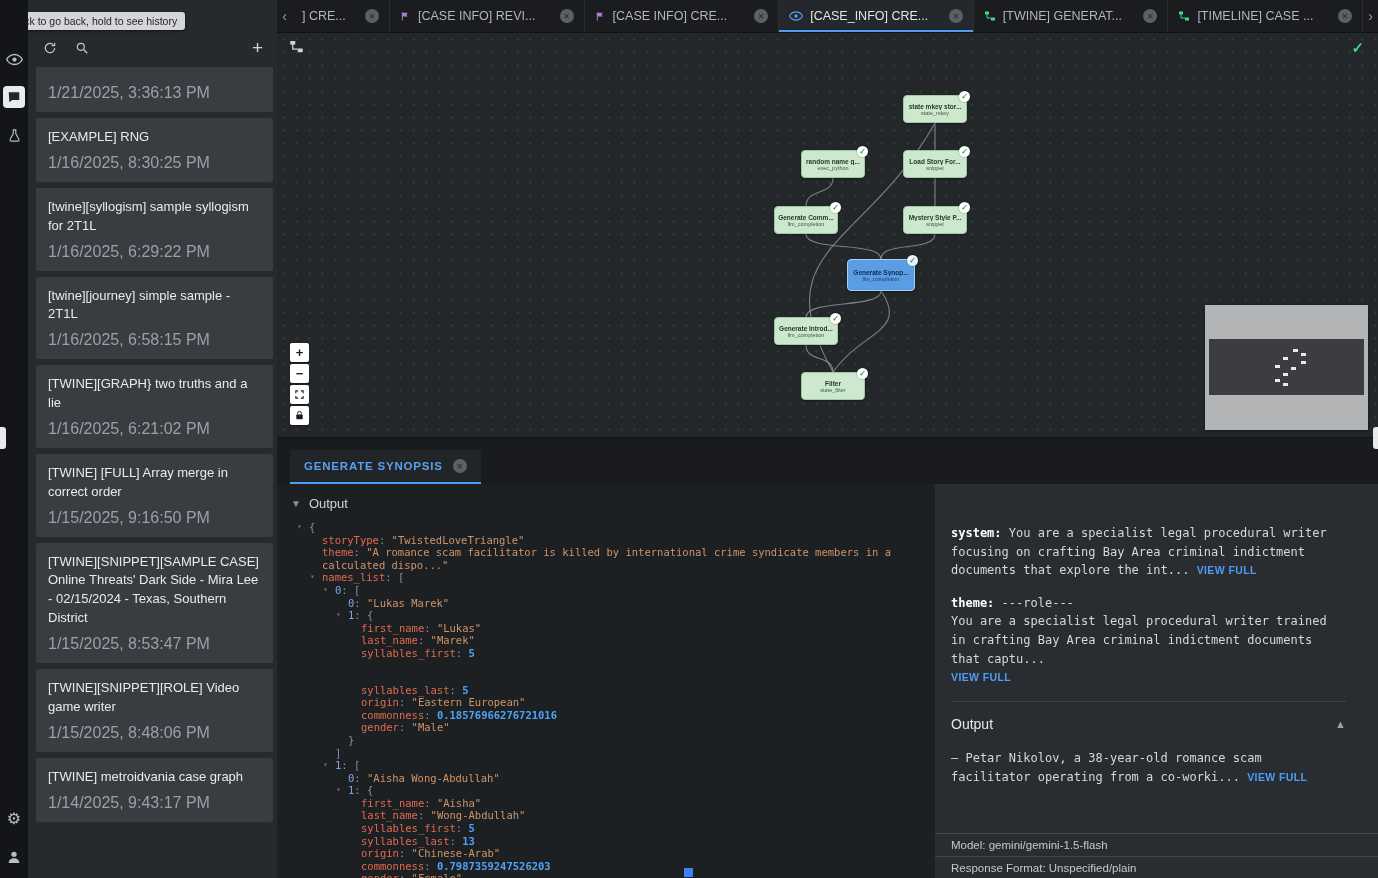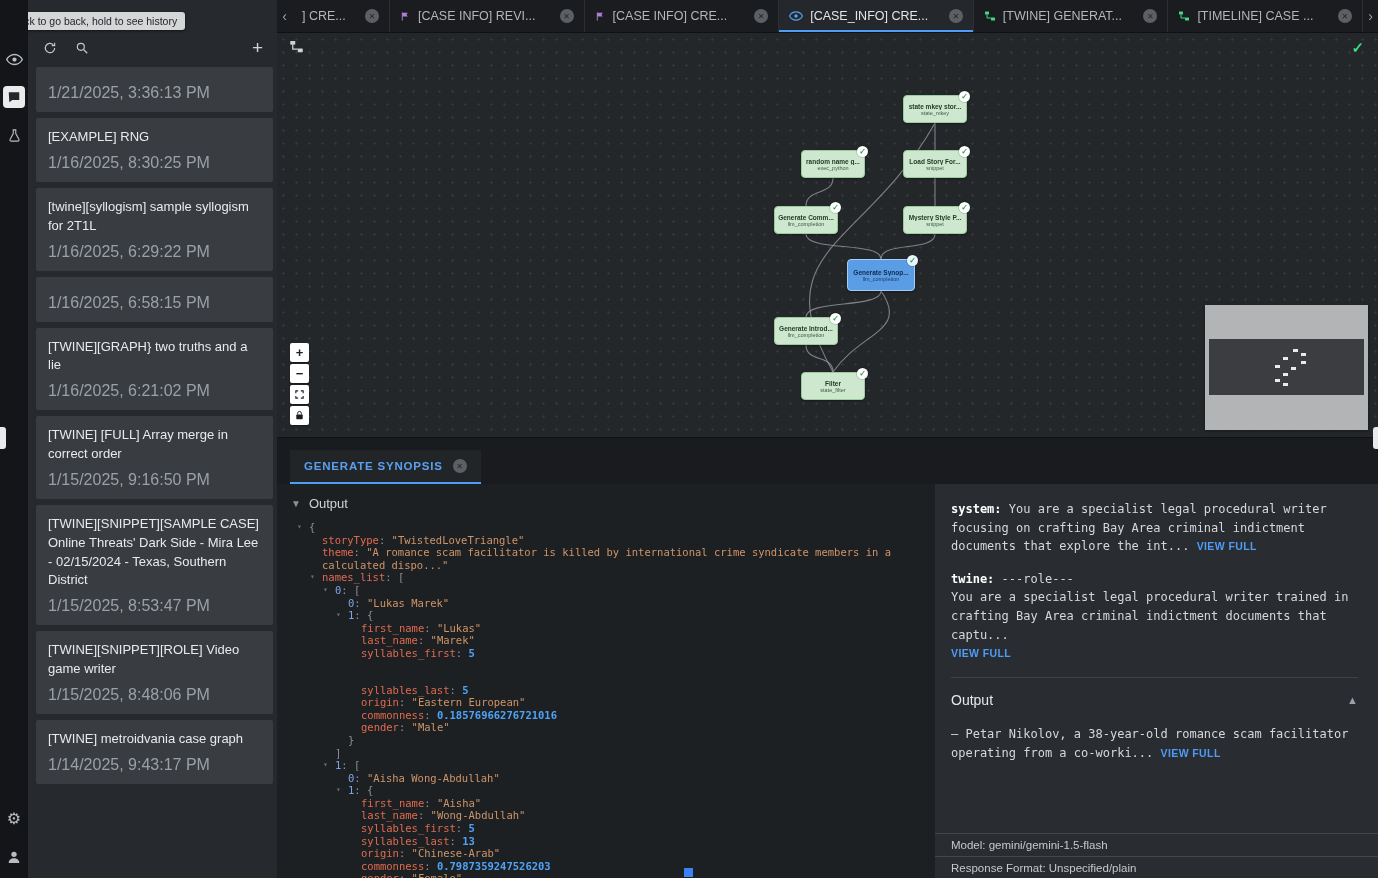--- a/index.html
+++ b/index.html
@@ -112,22 +112,22 @@
   .json-line { position:relative; white-space:pre-wrap; }
   .j-arrow { position:absolute; margin-left:-12px; color:#676c72; font-size:8px; cursor:pointer; }
   .j-keyc { color:#e06a4f; }
   .j-idx  { color:#7ca5e6; }
   .j-colon{ color:#8b9096; }
   .j-str  { color:#cf9468; }
   .j-num  { color:#4fa3f7; font-weight:bold; }
   .j-punc { color:#8b9096; }
 
   .chat-panel { width:443px; background:#292c30; position:relative; display:flex; flex-direction:column; }
-  .chat-scroll { flex:1; overflow:hidden; padding:16px 20px 0 16px;
-                 font-family:"DejaVu Sans Mono", monospace; font-size:12px; line-height:1.55; color:#d6d8da; }
+  .chat-scroll { flex:1; overflow:hidden; padding:16px 32px 0 16px;
+                 font-family:"DejaVu Sans Mono", monospace; font-size:12px; line-height:1.55; color:#d6d8da;margin-top:24px; }
   .role { font-weight:bold; color:#ffffff; }
   .view-full { color:#4f9cf7; font-family:"Liberation Sans", sans-serif; font-size:10.5px; font-weight:bold;
                letter-spacing:.4px; cursor:pointer; }
   .msg { margin-bottom:14px; }
   .output-section { border-top:1px solid #3f4347; margin-top:4px; padding-top:12px; }
   .output-title-row { display:flex; align-items:center; justify-content:space-between;
                       font-family:"Liberation Sans", sans-serif; font-size:14px; color:#e5e7e9; margin-bottom:14px; }
   .output-title-row .chev { color:#9aa0a5; font-size:11px; cursor:pointer; }
   .md-block { margin-bottom:13px; }
   .chat-meta { flex:none; font-size:11.5px; color:#c6c9cc; }
@@ -192,20 +192,21 @@
   </div>
         <div class="prompt-item">
     <div class="prompt-title">[EXAMPLE] RNG</div>
     <div class="prompt-time">1/16/2025, 8:30:25 PM</div>
   </div>
         <div class="prompt-item">
     <div class="prompt-title">[twine][syllogism] sample syllogism for 2T1L</div>
     <div class="prompt-time">1/16/2025, 6:29:22 PM</div>
   </div>
         <div class="prompt-item">
+    <div class="prompt-title">[twine][journey] simple sample - 2T1L</div>
     <div class="prompt-time">1/16/2025, 6:58:15 PM</div>
   </div>
         <div class="prompt-item">
     <div class="prompt-title">[TWINE][GRAPH} two truths and a lie</div>
     <div class="prompt-time">1/16/2025, 6:21:02 PM</div>
   </div>
         <div class="prompt-item">
     <div class="prompt-title">[TWINE] [FULL] Array merge in correct order</div>
     <div class="prompt-time">1/15/2025, 9:16:50 PM</div>
   </div>
@@ -435,21 +436,21 @@
               <div class="json-line" style="padding-left: 65px;"><span class="j-val j-punc">}</span></div>
             </div>
         </div>
 
         <div class="chat-panel">
           <div class="chat-scroll">
             <div class="msg">
               <span class="role">system:</span><span> You are a specialist legal procedural writer focusing on crafting Bay Area criminal indictment documents that explore the int... </span><span class="view-full">VIEW FULL</span>
             </div>
             <div class="msg">
-              <div><span class="role">twine:</span><span> ---role---</span></div>
+              <div><span class="role">theme:</span><span> ---role---</span></div>
               <div>You are a specialist legal procedural writer trained in crafting Bay Area criminal indictment documents that captu...</div>
               <div><span class="view-full">VIEW FULL</span></div>
             </div>
             <div class="output-section">
               <div class="output-title-row">
                 <span>Output</span>
                 <span class="chev">▲</span>
               </div>
               <div class="md-block">
                 <span>— Petar Nikolov, a 38-year-old romance scam facilitator operating from a co-worki... </span><span class="view-full">VIEW FULL</span>

